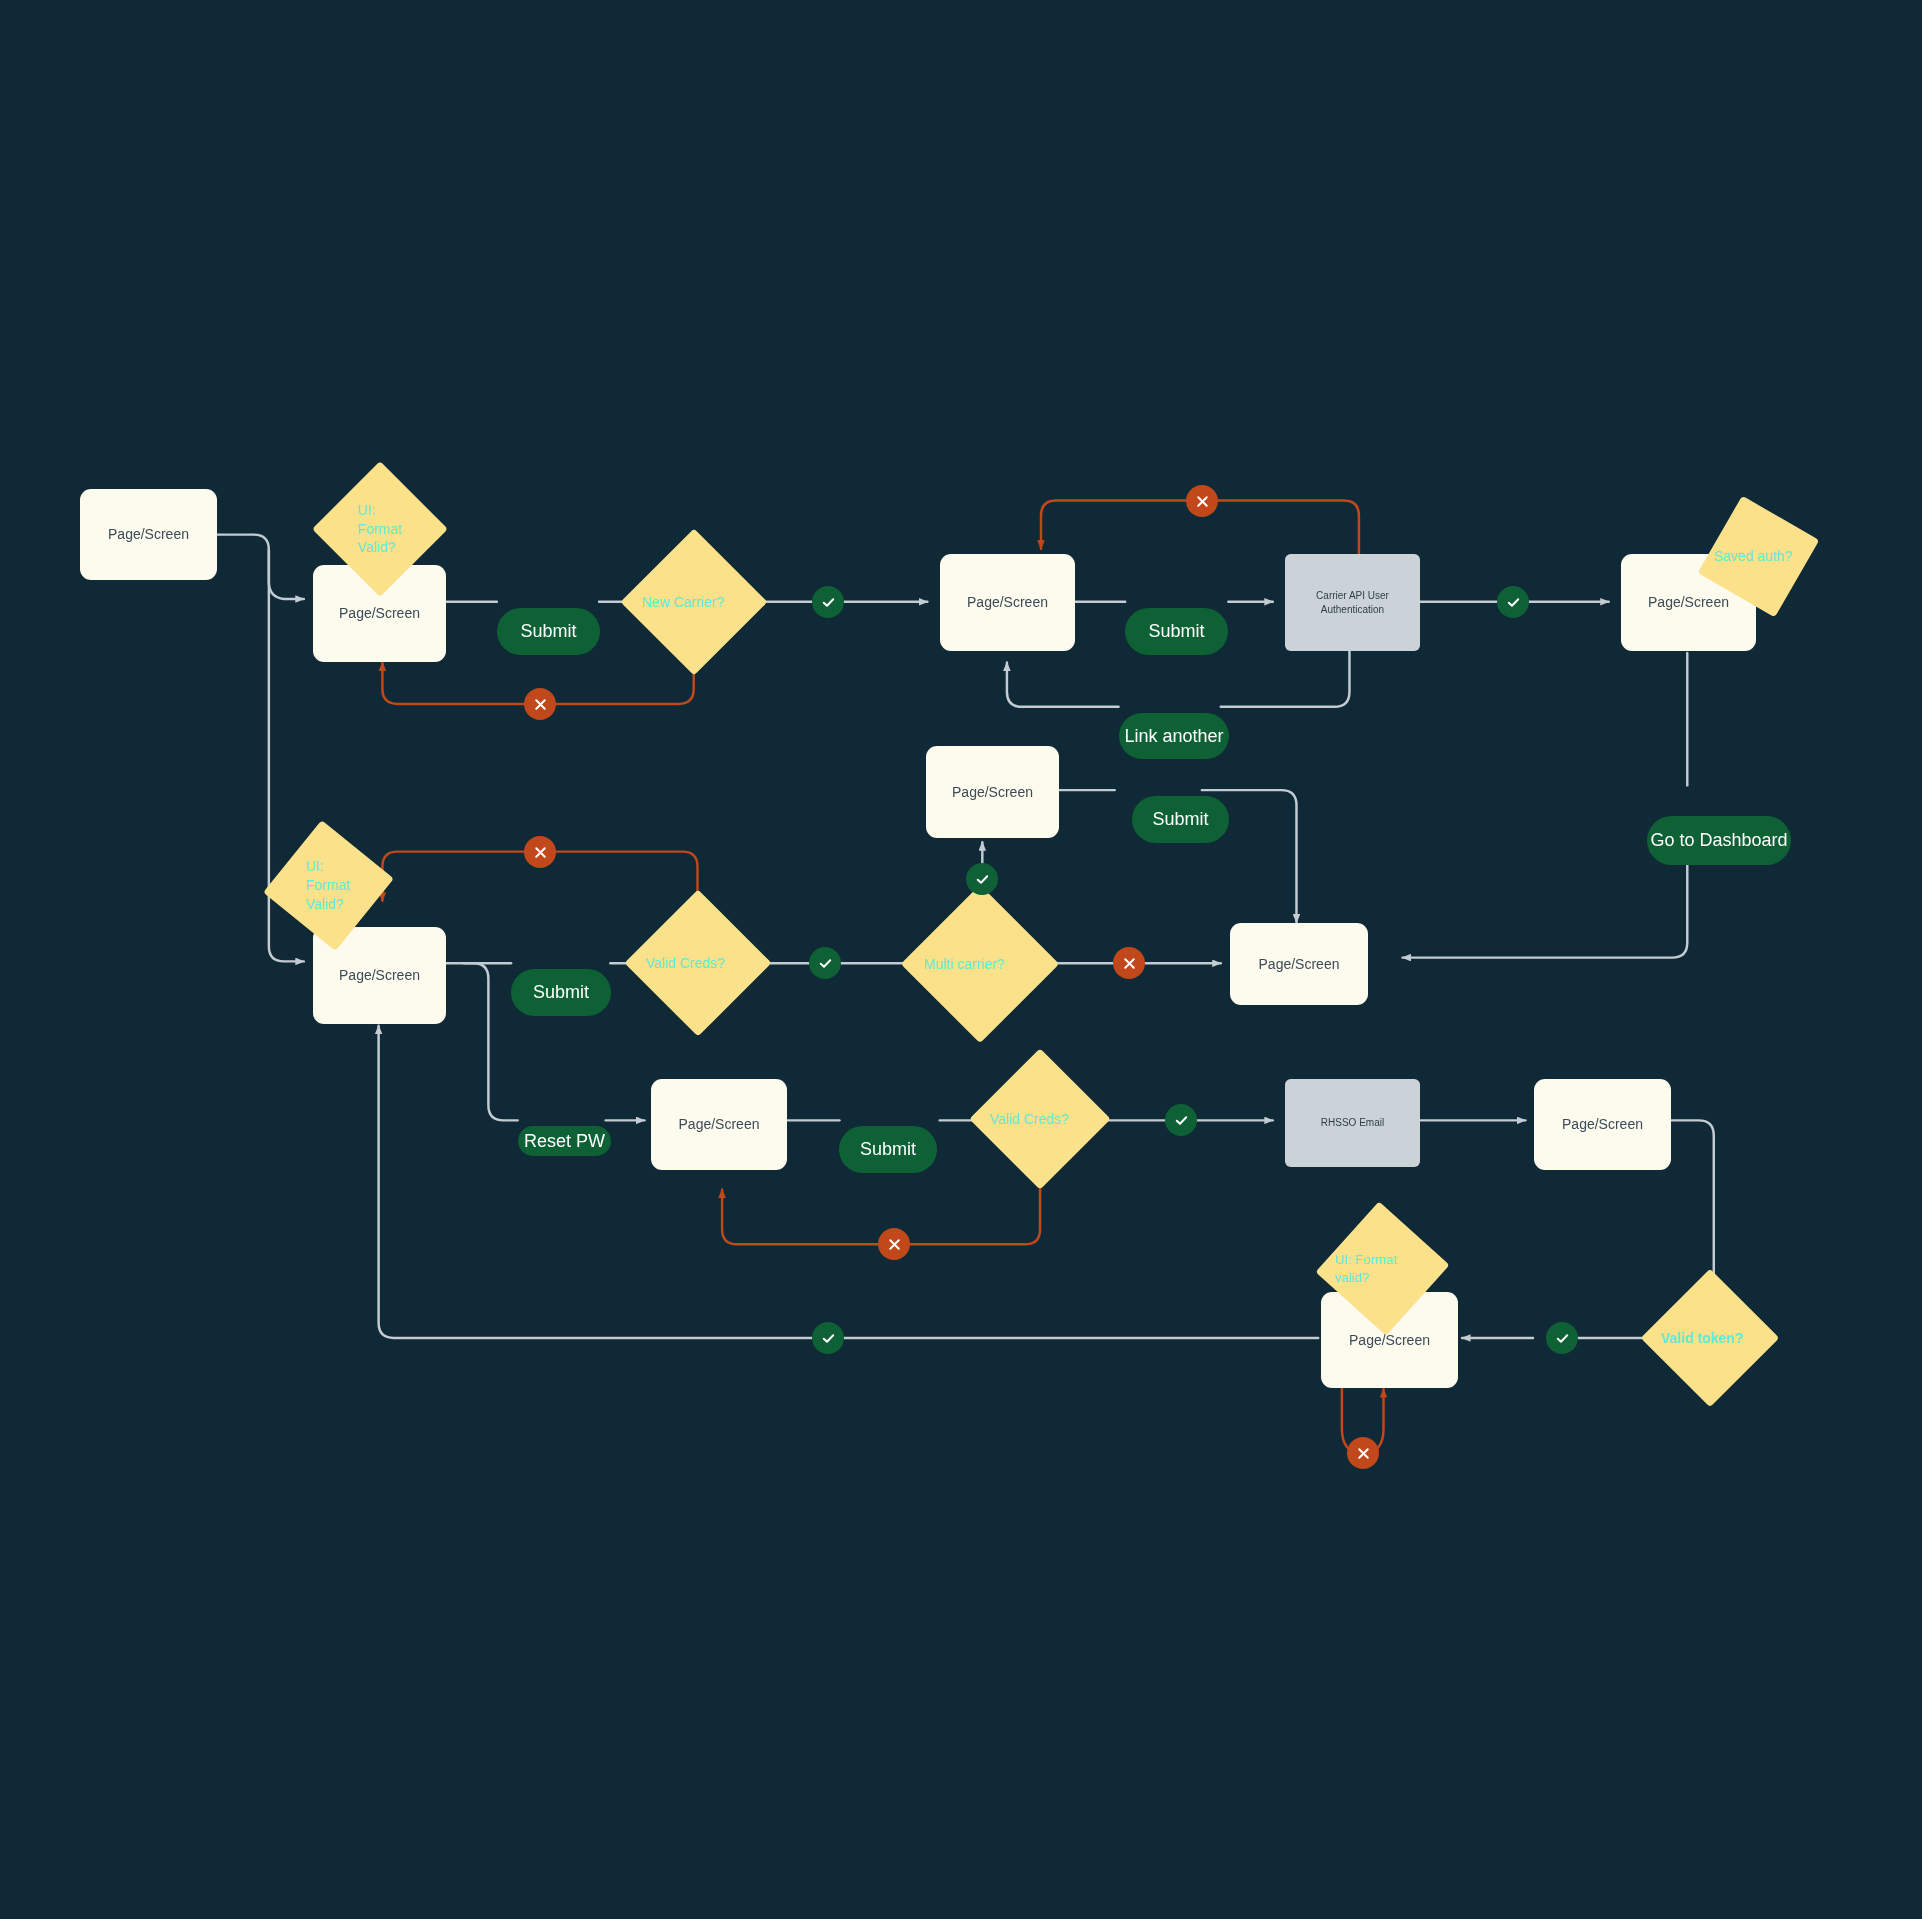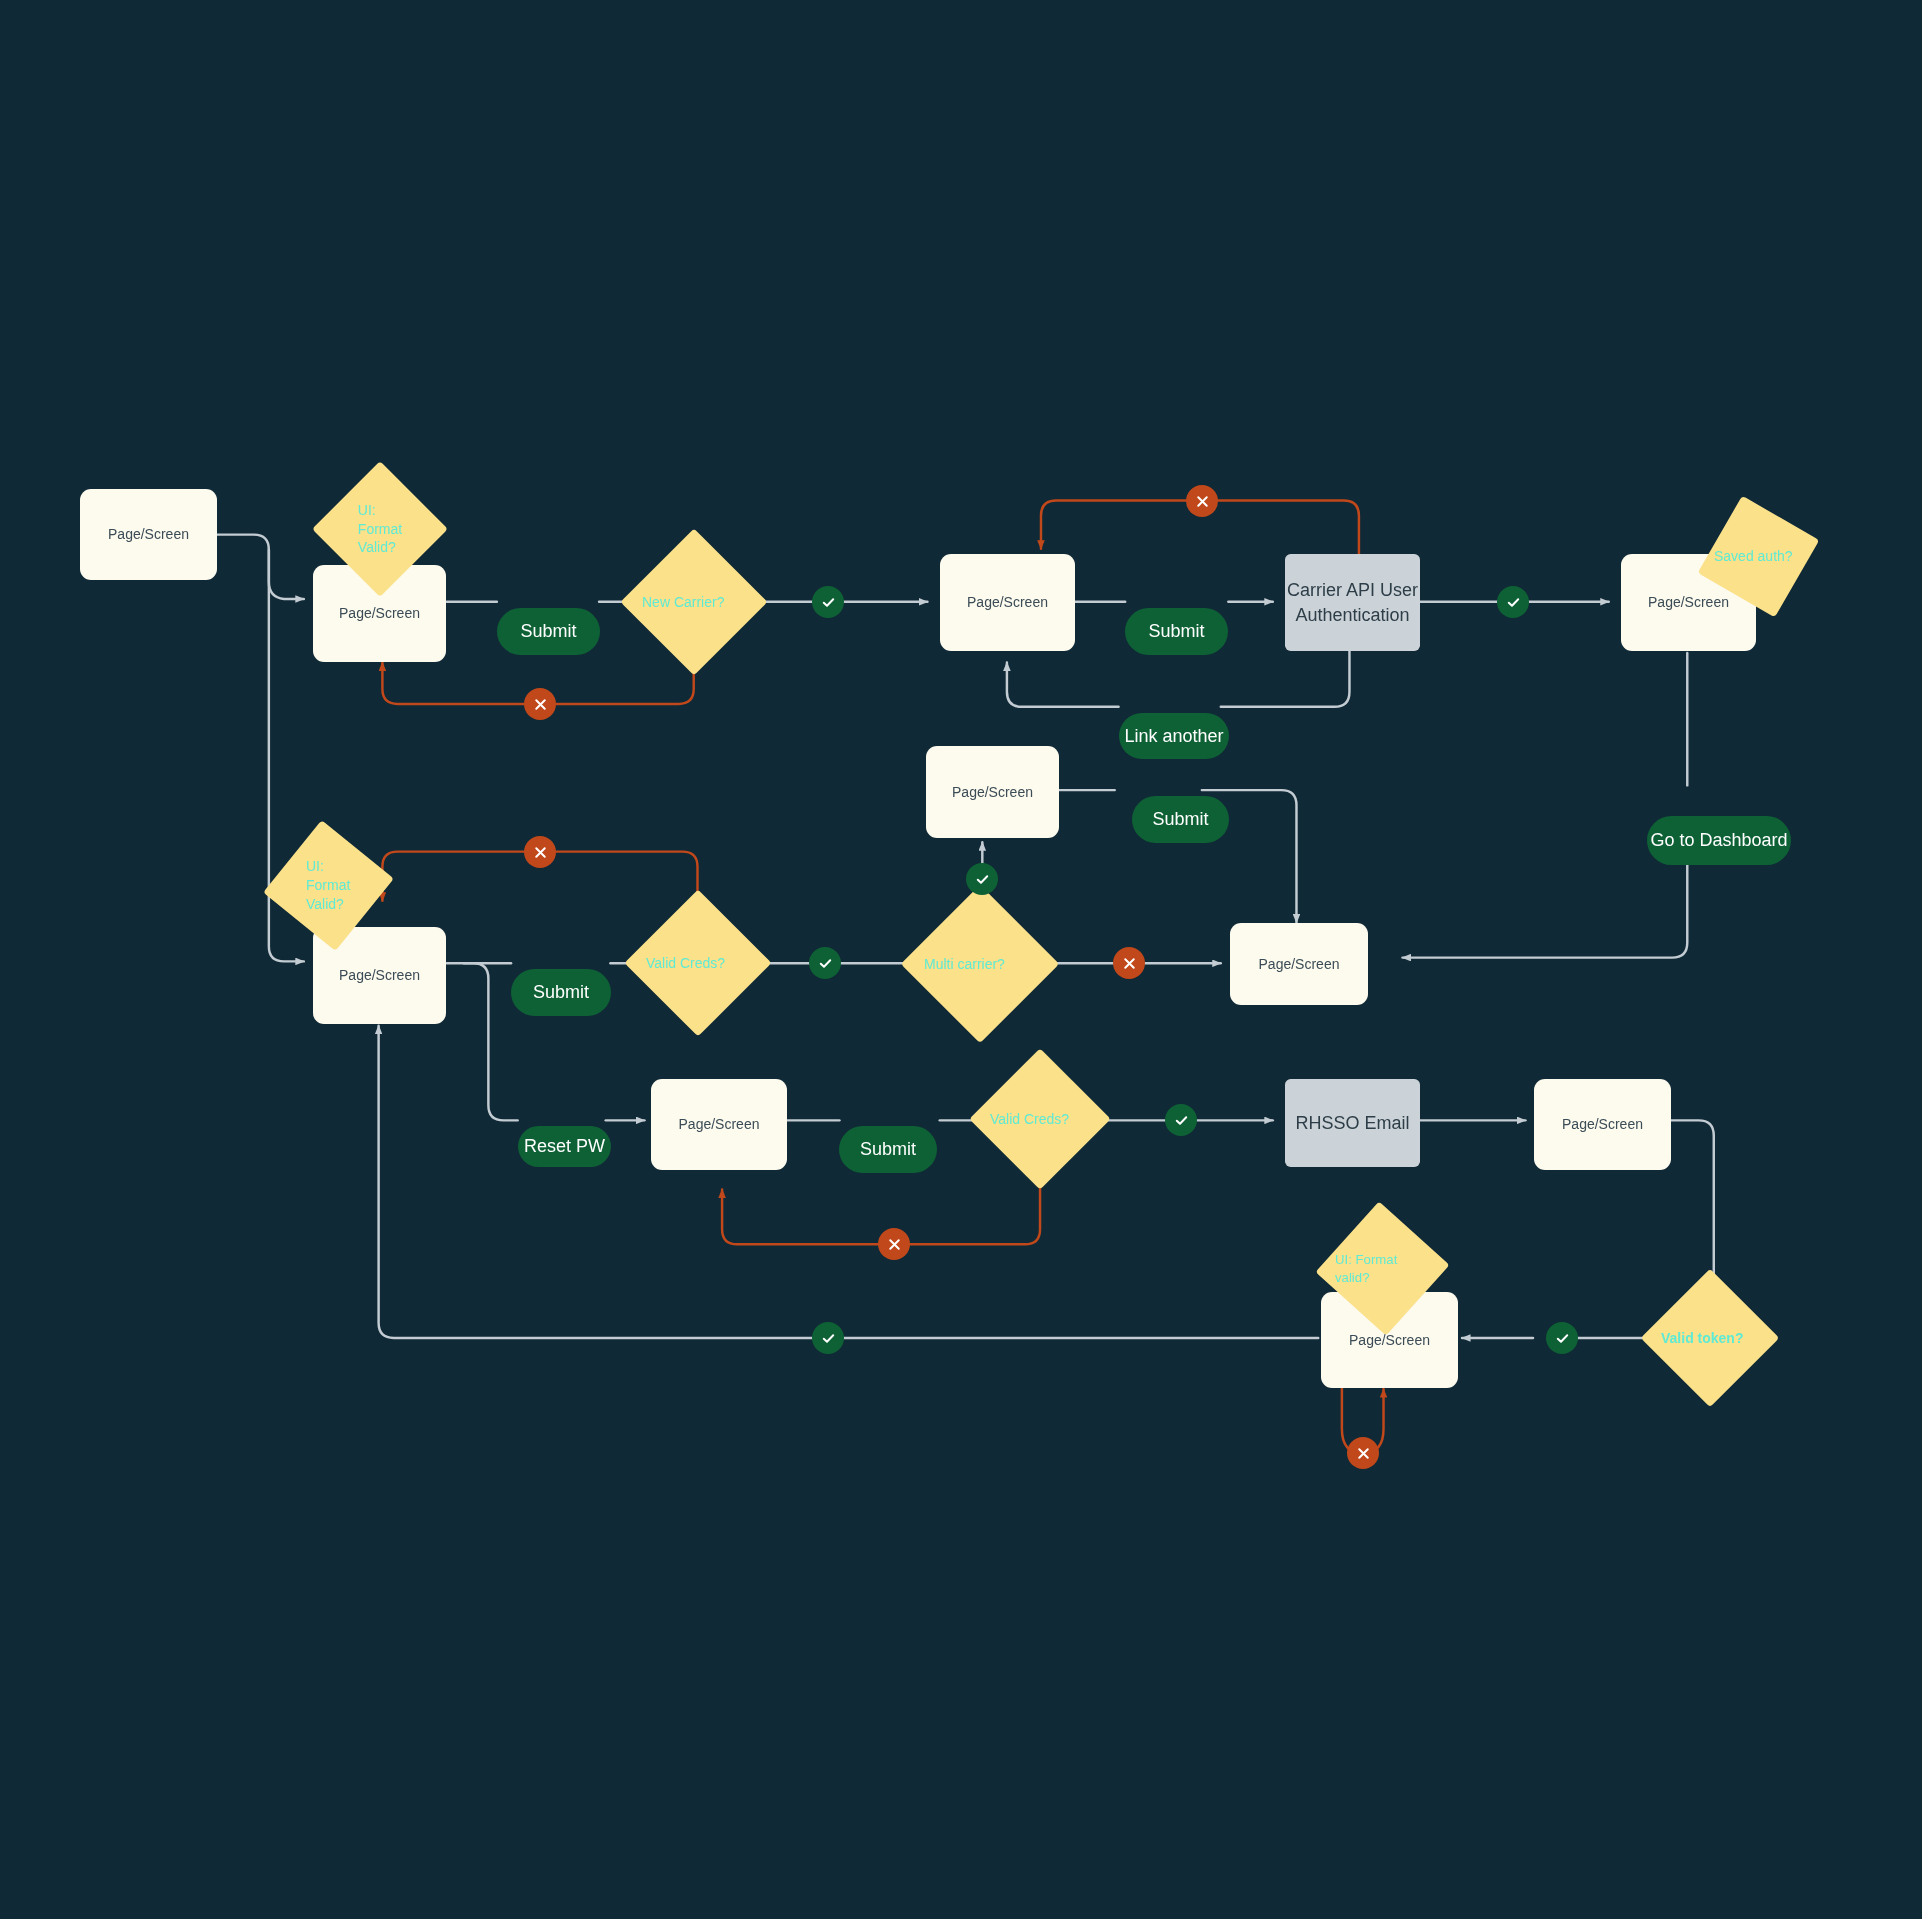--- a/index.html
+++ b/index.html
@@ -43,21 +43,21 @@
     color: #3b4c56;
     font-size: 14px;
     line-height: 1.3;
     z-index: 4;
   }
   
   .system {
     background: #ccd3d8;
     border-radius: 5.7px;
     color: #2d3e48;
-    font-size: 18px;
+    font-size: 10px;
     line-height: 1.35;
     z-index: 4;
   }
   
   .action {
     background: #0e6135;
     border-radius: 945px;
     color: #ffffff;
     font-size: 18px;
     z-index: 5;
@@ -282,21 +282,21 @@
   </div>
 
   <div class="node action" style="left:1132px; top:767px; width:97px; height:47px;">
     <span>Submit</span>
   </div>
 
   <div class="node screen" style="left:1230px; top:923px; width:138px; height:82px;">
     <span>Page/Screen</span>
   </div>
 
-  <div class="node action" style="left:518px; top:1097px; width:93px; height:41px;">
+  <div class="node action" style="left:518px; top:1097px; width:93px; height:30px;">
     <span>Reset PW</span>
   </div>
 
   <div class="node screen" style="left:651px; top:1079px; width:136px; height:91px;">
     <span>Page/Screen</span>
   </div>
 
   <div class="node action" style="left:839px; top:1097px; width:98px; height:47px;">
     <span>Submit</span>
   </div>

